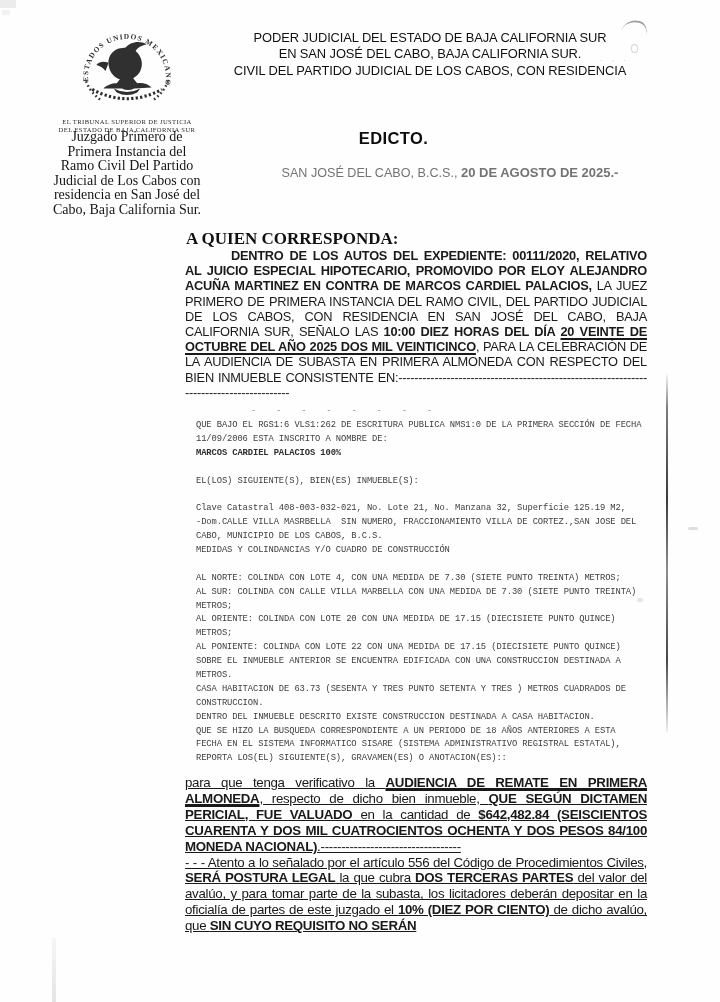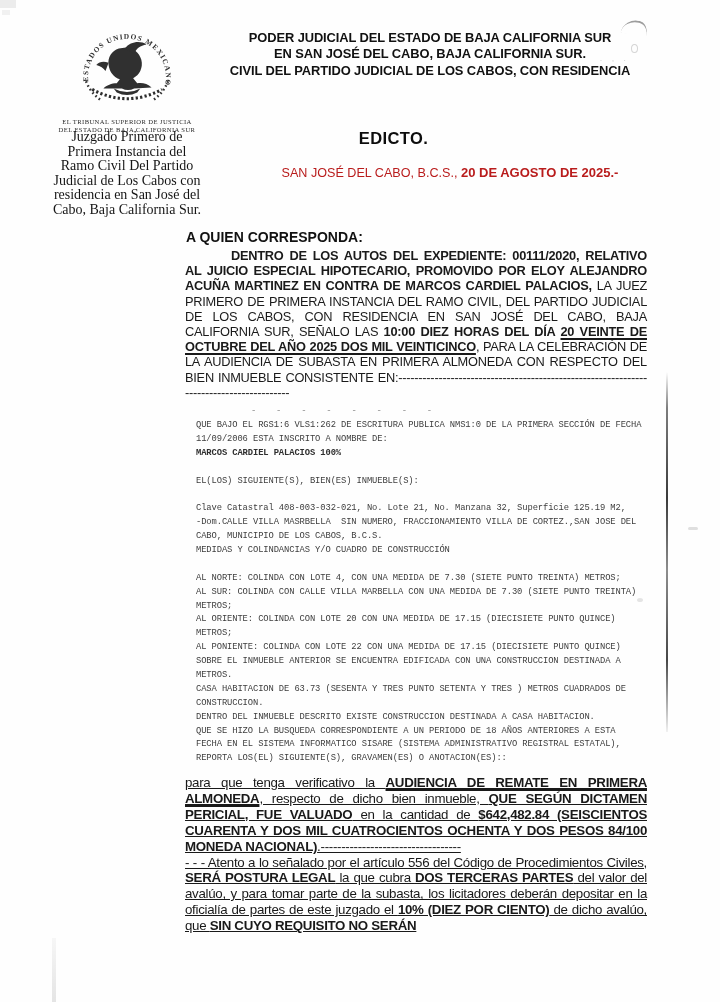--- a/index.html
+++ b/index.html
@@ -19,36 +19,36 @@
     font-size:6.6px; line-height:8.4px; letter-spacing:0.4px; color:#2a2a2a;
   }
   .margin-note {
     position:absolute; left:50px; top:130px; width:154px; text-align:center;
     font-family:"Liberation Serif", serif; font-size:14px; line-height:14.6px; color:#151515;
   }
 
   
   .header-block {
     position:absolute; left:228px; top:30px; width:404px; text-align:center;
-    font-weight:700; font-size:12.9px; line-height:16.4px; letter-spacing:-0.1px; color:#111;
+    font-weight:400; font-size:12.9px; line-height:16.4px; letter-spacing:-0.1px; color:#111;
   }
   .edicto-title {
     position:absolute; left:231px; top:129px; width:325px; text-align:center;
     font-weight:700; font-size:16.5px; letter-spacing:0.4px; color:#0d0d0d;
   }
   .dateline {
     position:absolute; left:250px; top:165px; width:400px; text-align:center;
-    font-size:12.6px; color:#b91c1c;
+    font-size:12.6px; color:#737373;
   }
   .dateline .b { font-size:13px; }
 
   
   .salutation {
     position:absolute; left:186px; top:229px;
-    font-weight:700; font-size:14px; color:#111;
+    font-weight:700; font-size:17px; color:#111;font-family:Liberation Serif, serif;
   }
   .p1 {
     position:absolute; left:185px; top:248px; width:462px;
     font-size:12.8px; line-height:15.2px; letter-spacing:-0.25px;
     text-align:justify; text-indent:46px; color:#1a1a1a; word-break:break-word;
   }
   .faint-divider {
     position:absolute; left:252px; top:404px; width:300px;
     font-size:10px; letter-spacing:5px; word-spacing:9px; color:rgba(40,40,40,0.45);
   }

